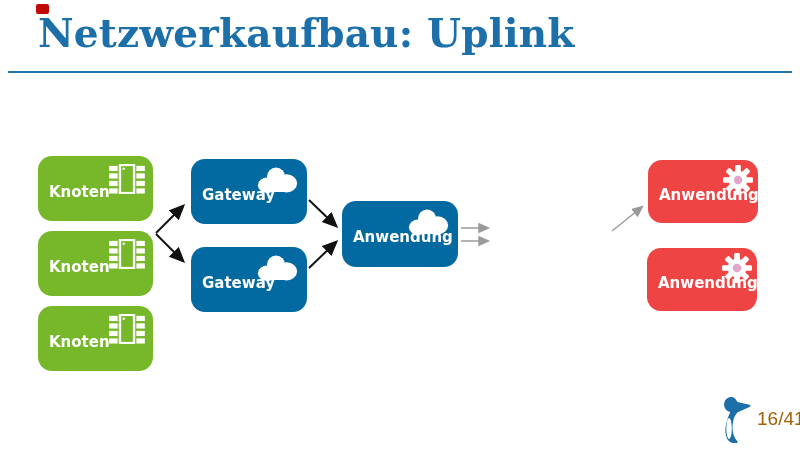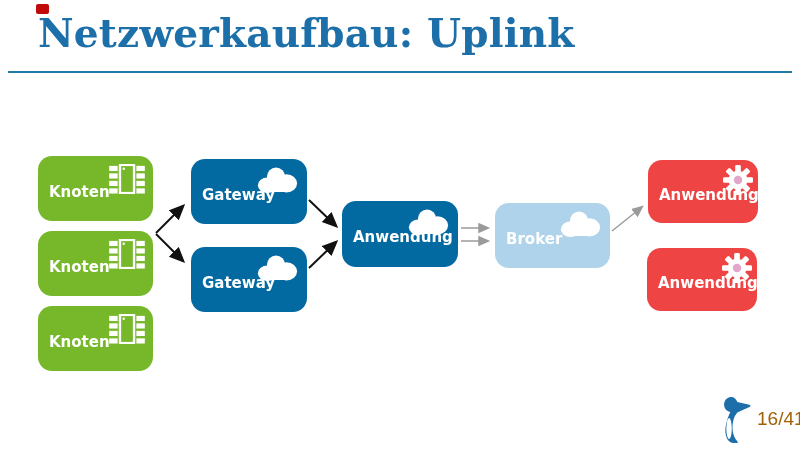--- a/index.html
+++ b/index.html
@@ -145,31 +145,20 @@
     <svg class="icon cloud" width="44" height="29" viewBox="0 0 46 30">
       <g fill="#fff">
         <ellipse cx="13" cy="21" rx="10" ry="8"></ellipse>
         <circle cx="22" cy="12" r="9.5"></circle>
         <ellipse cx="33" cy="19" rx="11" ry="9.5"></ellipse>
         <rect x="10" y="17" width="26" height="11" rx="5"></rect>
       </g>
     </svg>
   </div>
 
-  <div class="node lightblue" style="left:495px;top:203px;width:115px;height:65px;">
-    <span class="label">Broker</span>
-    <svg class="icon cloud" width="44" height="29" viewBox="0 0 46 30">
-      <g fill="#fff">
-        <ellipse cx="13" cy="21" rx="10" ry="8"></ellipse>
-        <circle cx="22" cy="12" r="9.5"></circle>
-        <ellipse cx="33" cy="19" rx="11" ry="9.5"></ellipse>
-        <rect x="10" y="17" width="26" height="11" rx="5"></rect>
-      </g>
-    </svg>
-  </div>
 
   <div class="node pink" style="left:648px;top:160px;width:110px;height:63px;">
     <span class="label">Anwendung</span>
     <svg class="icon gear" width="30" height="30" viewBox="0 0 32 32">
       <g fill="#fff">
         <circle cx="16" cy="16" r="10"></circle>
         <rect x="13" y="0" width="6" height="9" rx="1.5"></rect>
         <rect x="13" y="0" width="6" height="9" rx="1.5" transform="rotate(45 16 16)"></rect>
         <rect x="13" y="0" width="6" height="9" rx="1.5" transform="rotate(90 16 16)"></rect>
         <rect x="13" y="0" width="6" height="9" rx="1.5" transform="rotate(135 16 16)"></rect>

